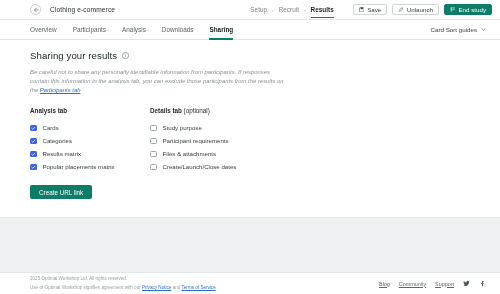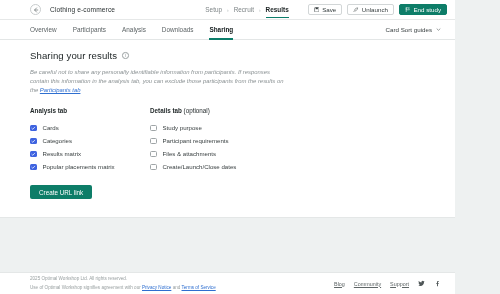--- a/index.html
+++ b/index.html
@@ -2,21 +2,21 @@
 <html><head>
 <meta charset="utf-8">
 <style>
   * { box-sizing: border-box; margin: 0; padding: 0; }
   html, body {
     width: 500px; height: 294px;
     font-family: "Liberation Sans", sans-serif;
     background: #eef1f1;
     overflow: hidden;
   }
-  .app { width: 455px; height: 294px; display: flex; flex-direction: column; background:#eef1f1; }
+  .app { width: 500px; height: 294px; display: flex; flex-direction: column; background:#eef1f1; }
 
   
   .topbar {
     height: 20px; background:#fff; display:flex; align-items:center;
     padding: 0 8px 0 30px; border-bottom:1px solid #e6e8e8; flex:none;
   }
   .backbtn {
     width:11px; height:11px; border:1px solid #c8cccd; border-radius:50%;
     display:flex; align-items:center; justify-content:center; color:#6b7273; flex:none;
   }

